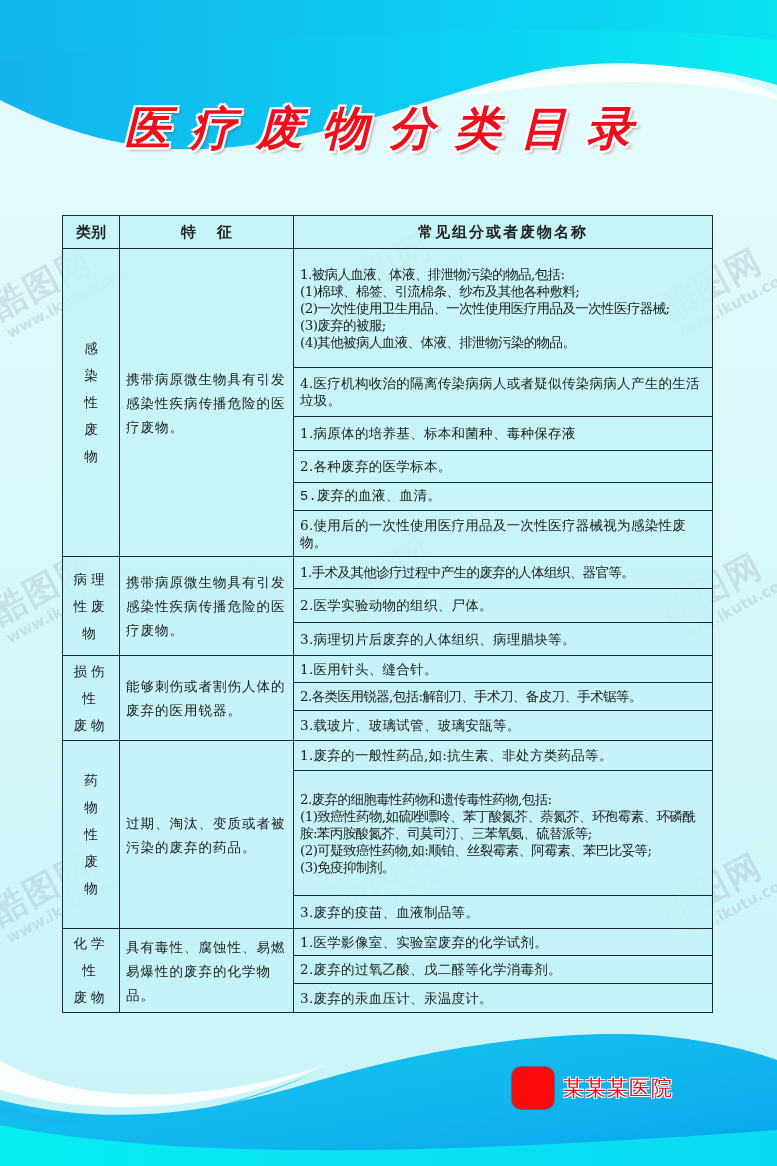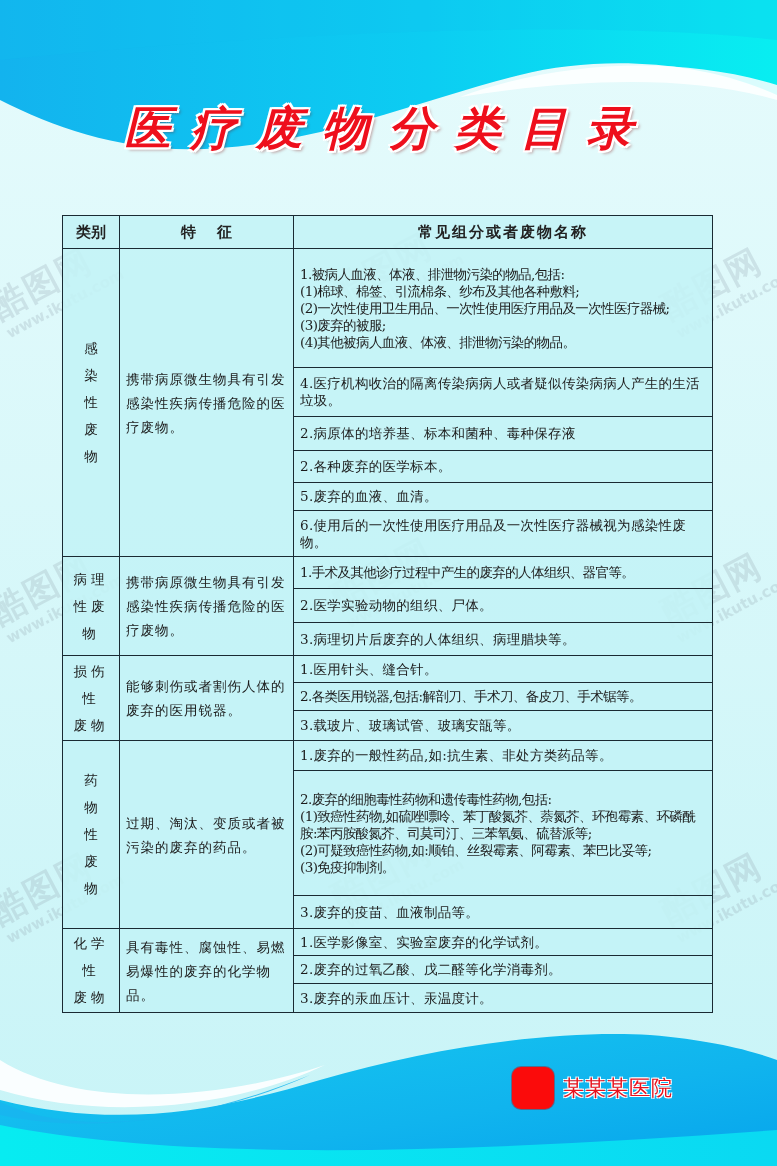--- a/index.html
+++ b/index.html
@@ -158,26 +158,26 @@
       <td class="item-cell tight">1.被病人血液、体液、排泄物污染的物品,包括:
 (1)棉球、棉签、引流棉条、纱布及其他各种敷料;
 (2)一次性使用卫生用品、一次性使用医疗用品及一次性医疗器械;
 (3)废弃的被服;
 (4)其他被病人血液、体液、排泄物污染的物品。</td>
     </tr>
     <tr style="height:49px;">
       <td class="item-cell">4.医疗机构收治的隔离传染病病人或者疑似传染病病人产生的生活垃圾。</td>
     </tr>
     <tr style="height:34px;">
-      <td class="item-cell">2.病原体的培养基、标本和菌种、毒种保存液</td>
+      <td class="item-cell">1.病原体的培养基、标本和菌种、毒种保存液</td>
     </tr>
     <tr style="height:32px;">
       <td class="item-cell">2.各种废弃的医学标本。</td>
     </tr>
-    <tr style="height:28px;">
+    <tr style="height:28px;font-family:Liberation Mono, monospace;">
       <td class="item-cell">5.废弃的血液、血清。</td>
     </tr>
     <tr style="height:46px;">
       <td class="item-cell">6.使用后的一次性使用医疗用品及一次性医疗器械视为感染性废物。</td>
     </tr>
 
     <tr style="height:32px;">
       <td class="cat-cell" rowspan="3" style="white-space:pre-line; letter-spacing:4px;">病理
 性废
 物</td>

